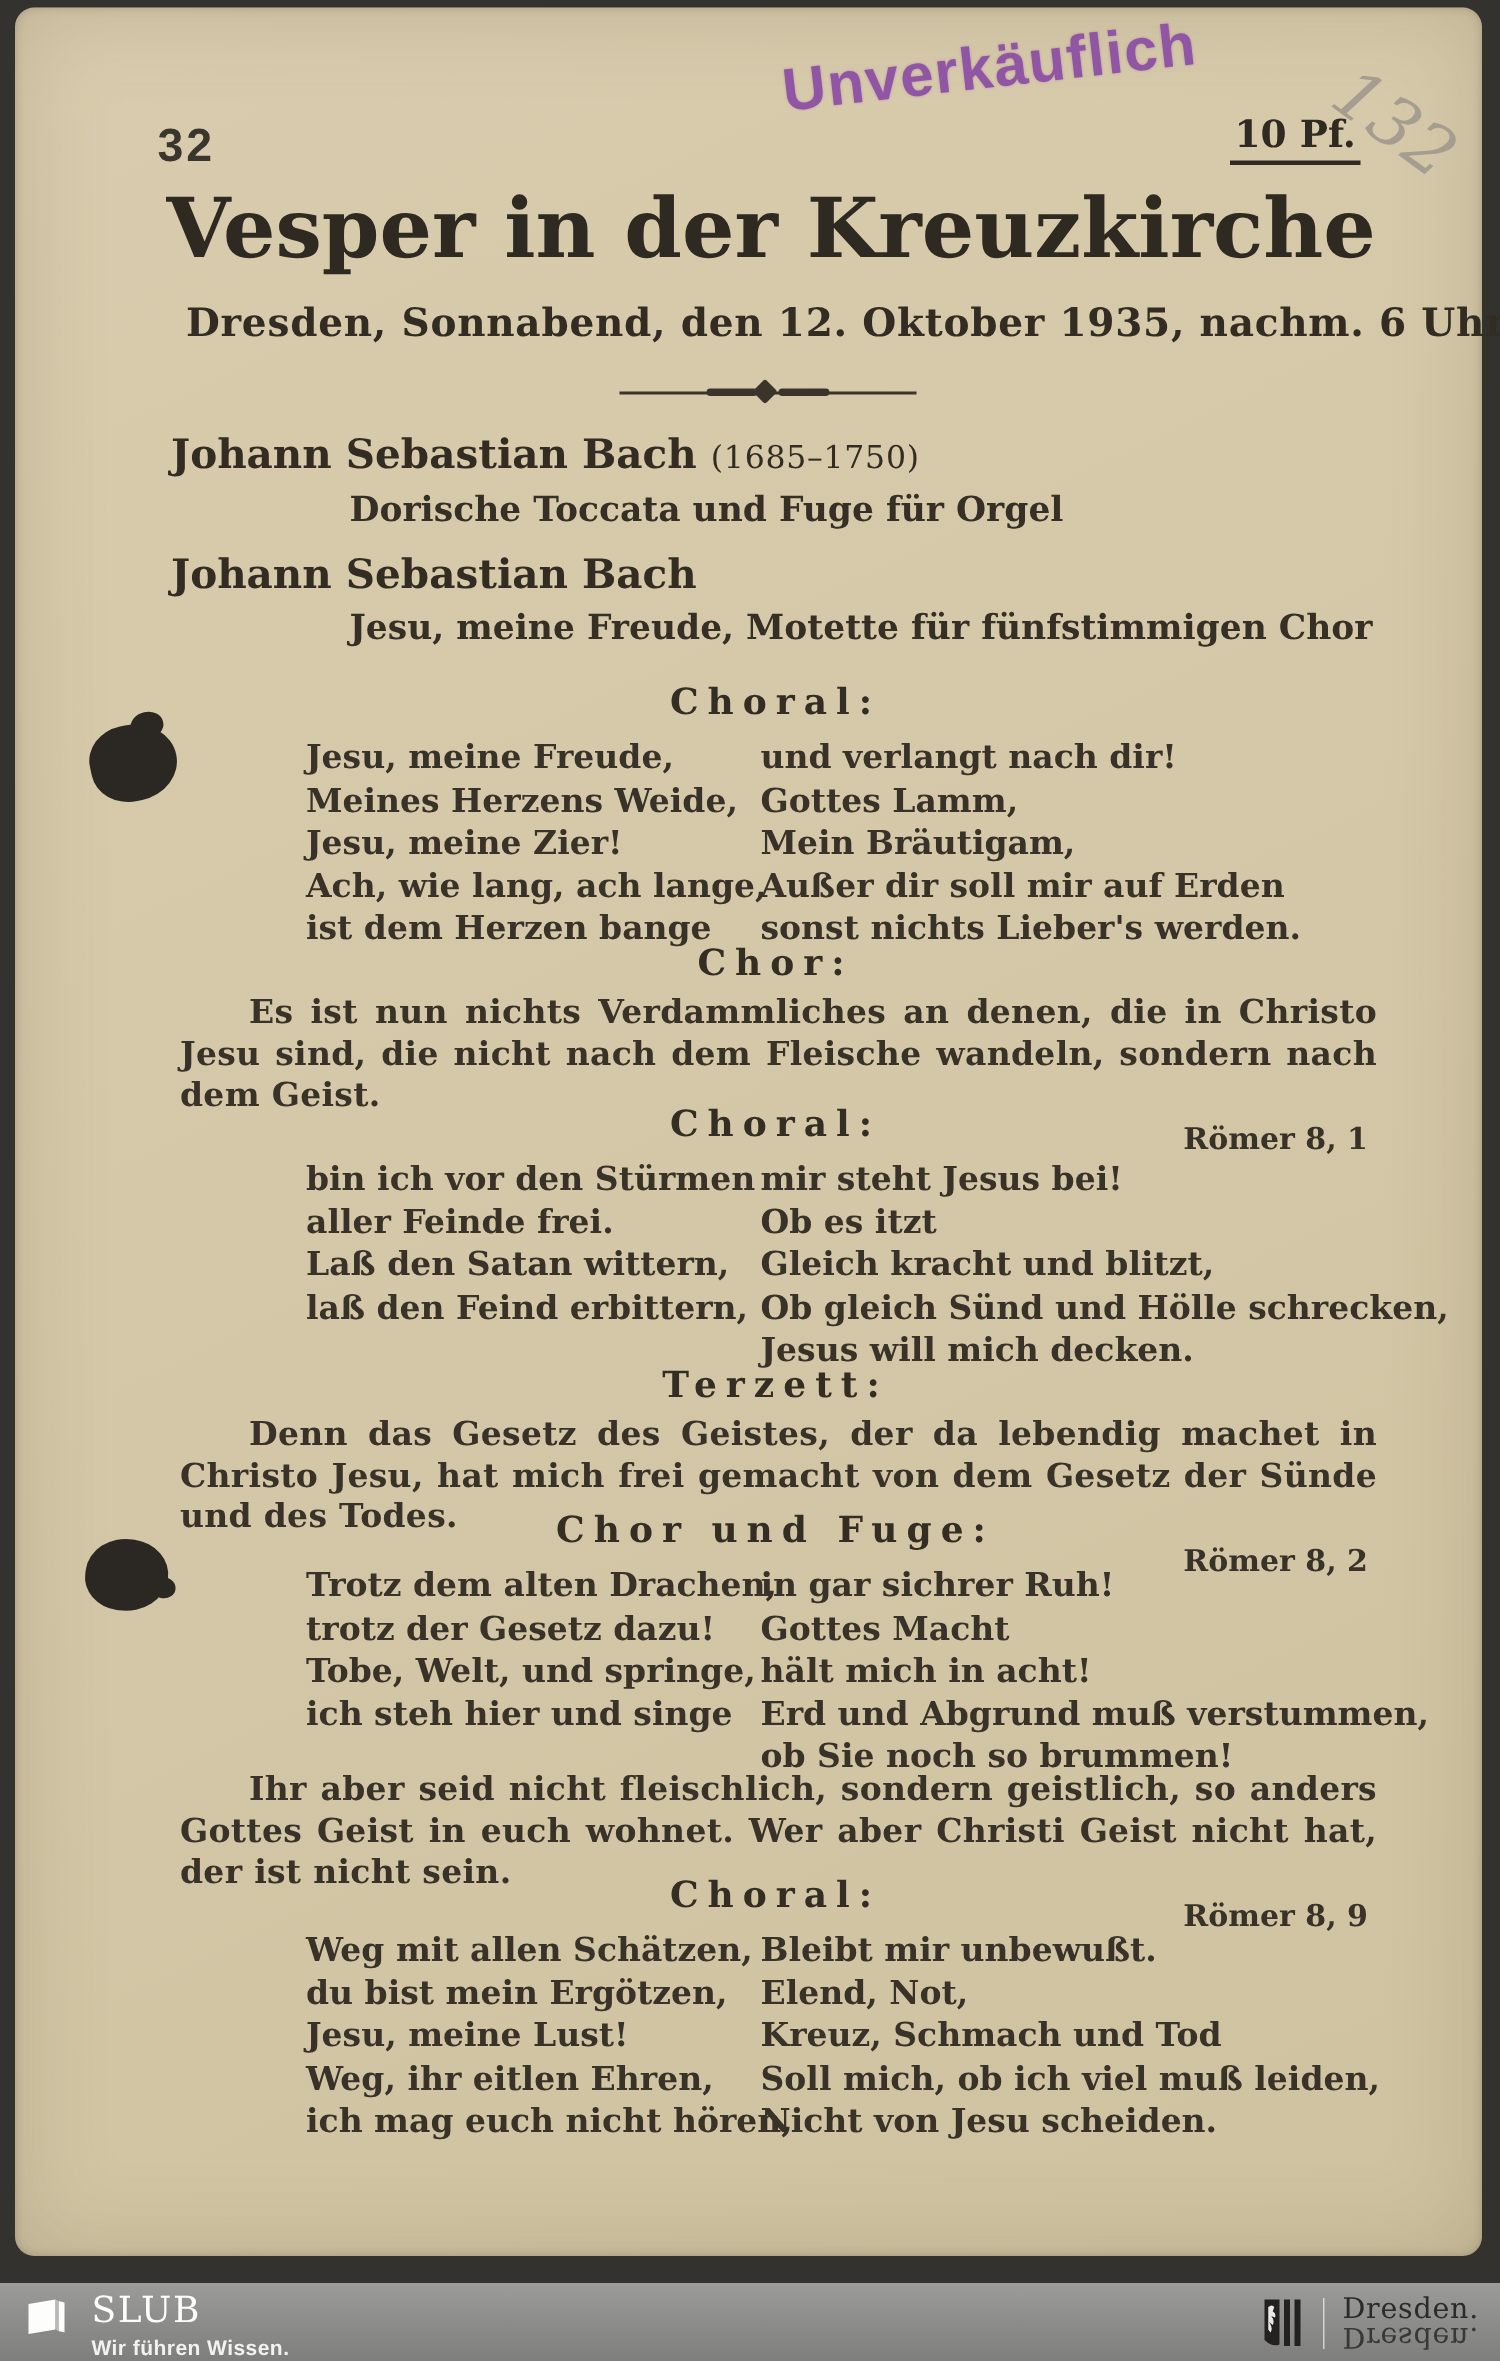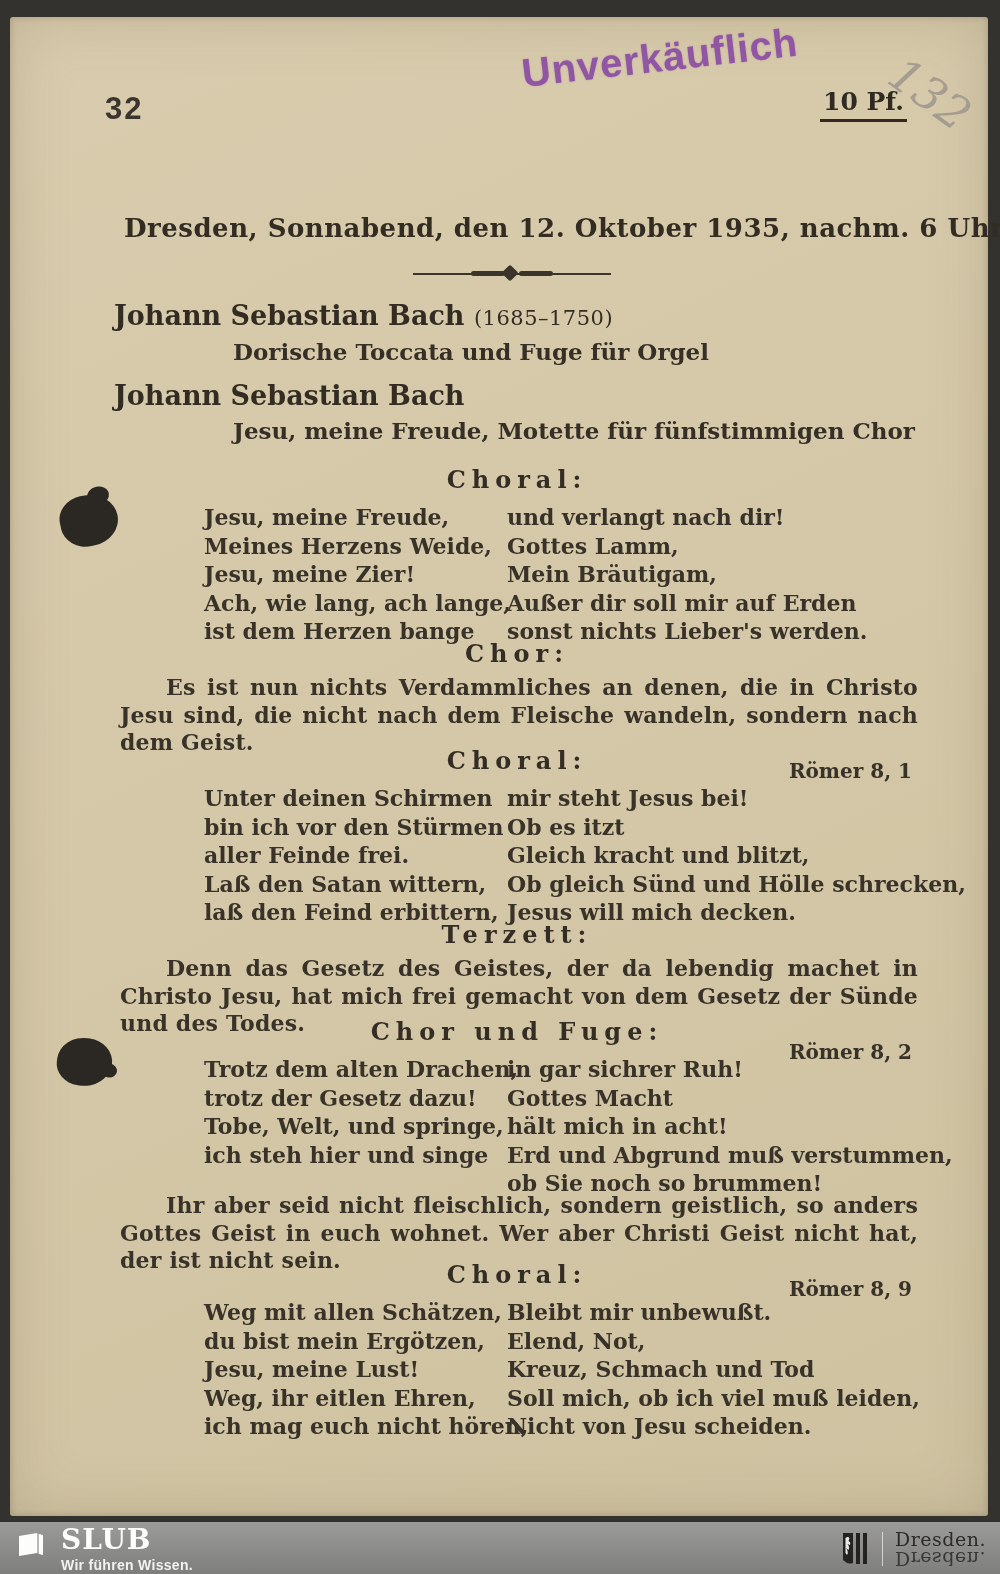--- a/index.html
+++ b/index.html
@@ -3,23 +3,23 @@
 <meta charset="utf-8">
 <style>
   html,body{margin:0;padding:0;}
   body{
     width:1000px;height:1574px;position:relative;overflow:hidden;
     background:#34322e;
     font-family:"DejaVu Serif", serif;
   }
   
   .paper{
-    position:absolute;left:10px;top:17px;width:978px;height:1499px;
+    position:absolute;left:10px;top:5px;width:978px;height:1499px;
     background:linear-gradient(155deg,#d9ccae 0%,#d5c8a8 45%,#cfc2a1 100%);
-    border-radius:3px;
+    border-radius:13px;
     box-shadow:inset 0 0 60px rgba(105,92,62,.22), inset 0 0 6px rgba(60,50,30,.25);
     color:#332d24;
   }
   .page-number{
     position:absolute;left:95px;top:74px;
     font-family:"Liberation Sans",sans-serif;font-weight:bold;
     font-size:31px;letter-spacing:2px;color:#3b362d;
   }
   .stamp{
     position:absolute;left:512px;top:34px;
@@ -91,21 +91,21 @@
   .hole-2::after{content:"";position:absolute;right:-6px;top:22px;width:16px;height:14px;background:#2b2824;border-radius:50%;}
   
   .footer{
     position:absolute;left:0;right:0;top:1522px;height:52px;
     background:linear-gradient(#9b9b99,#7e7e7c);
   }
   .slub{position:absolute;left:15px;top:4px;display:flex;align-items:flex-start;}
   .slub-icon{margin-top:4px;}
   .slub-textblock{margin-left:14px;}
   .slub-name{
-    font-family:"DejaVu Serif",serif;font-weight:bold;font-size:28px;line-height:28px;
+    font-family:"DejaVu Serif",serif;font-weight:normal;font-size:24px;line-height:28px;
     color:#fdfdfc;letter-spacing:1px;
   }
   .slub-slogan{
     font-family:"Liberation Sans",sans-serif;font-weight:bold;font-size:14px;
     color:#f2f2f0;margin-top:3px;letter-spacing:.3px;
   }
   .dresden{position:absolute;right:14px;top:8px;display:flex;align-items:center;justify-content:flex-end;}
   .dresden-sep{width:1px;height:34px;background:rgba(250,250,248,.65);margin:0 12px 0 14px;}
   .dresden-textblock{line-height:19px;}
   .dresden-name{
@@ -119,20 +119,21 @@
 <div class="paper">
 
   <div class="page-number">32</div>
 
   <div class="stamp">Unverkäuflich</div>
 
   <div class="price">10 Pf.</div>
 
   <div class="handwritten">132</div>
 
+  <div class="doc-title">Vesper in der Kreuzkirche</div>
 
   <div class="doc-date">Dresden, Sonnabend, den 12. Oktober 1935, nachm. 6 Uhr</div>
 
   <div class="divider">
     <span class="rule"></span>
     <span class="thick l"></span>
     <span class="thick r"></span>
     <span class="diamond"></span>
   </div>
 
@@ -170,21 +171,20 @@
       </div>
       <div class="section sec-1">
         <div class="sec-heading">Chor:</div>
         <div class="prose">Es ist nun nichts Verdammliches an denen, die in Christo Jesu sind, die nicht nach dem Fleische wandeln, sondern nach dem Geist.</div>
         <div class="citation">Römer 8, 1</div>
       </div>
       <div class="section sec-2">
         <div class="sec-heading">Choral:</div>
         <div class="verse-grid">
           <div class="verse-col">
-            <div class="verse-line">Unter deinen Schirmen</div>
             <div class="verse-line">bin ich vor den Stürmen</div>
             <div class="verse-line">aller Feinde frei.</div>
             <div class="verse-line">Laß den Satan wittern,</div>
             <div class="verse-line">laß den Feind erbittern,</div>
           </div>
           <div class="verse-col">
             <div class="verse-line">mir steht Jesus bei!</div>
             <div class="verse-line">Ob es itzt</div>
             <div class="verse-line">Gleich kracht und blitzt,</div>
             <div class="verse-line">Ob gleich Sünd und Hölle schrecken,</div>

